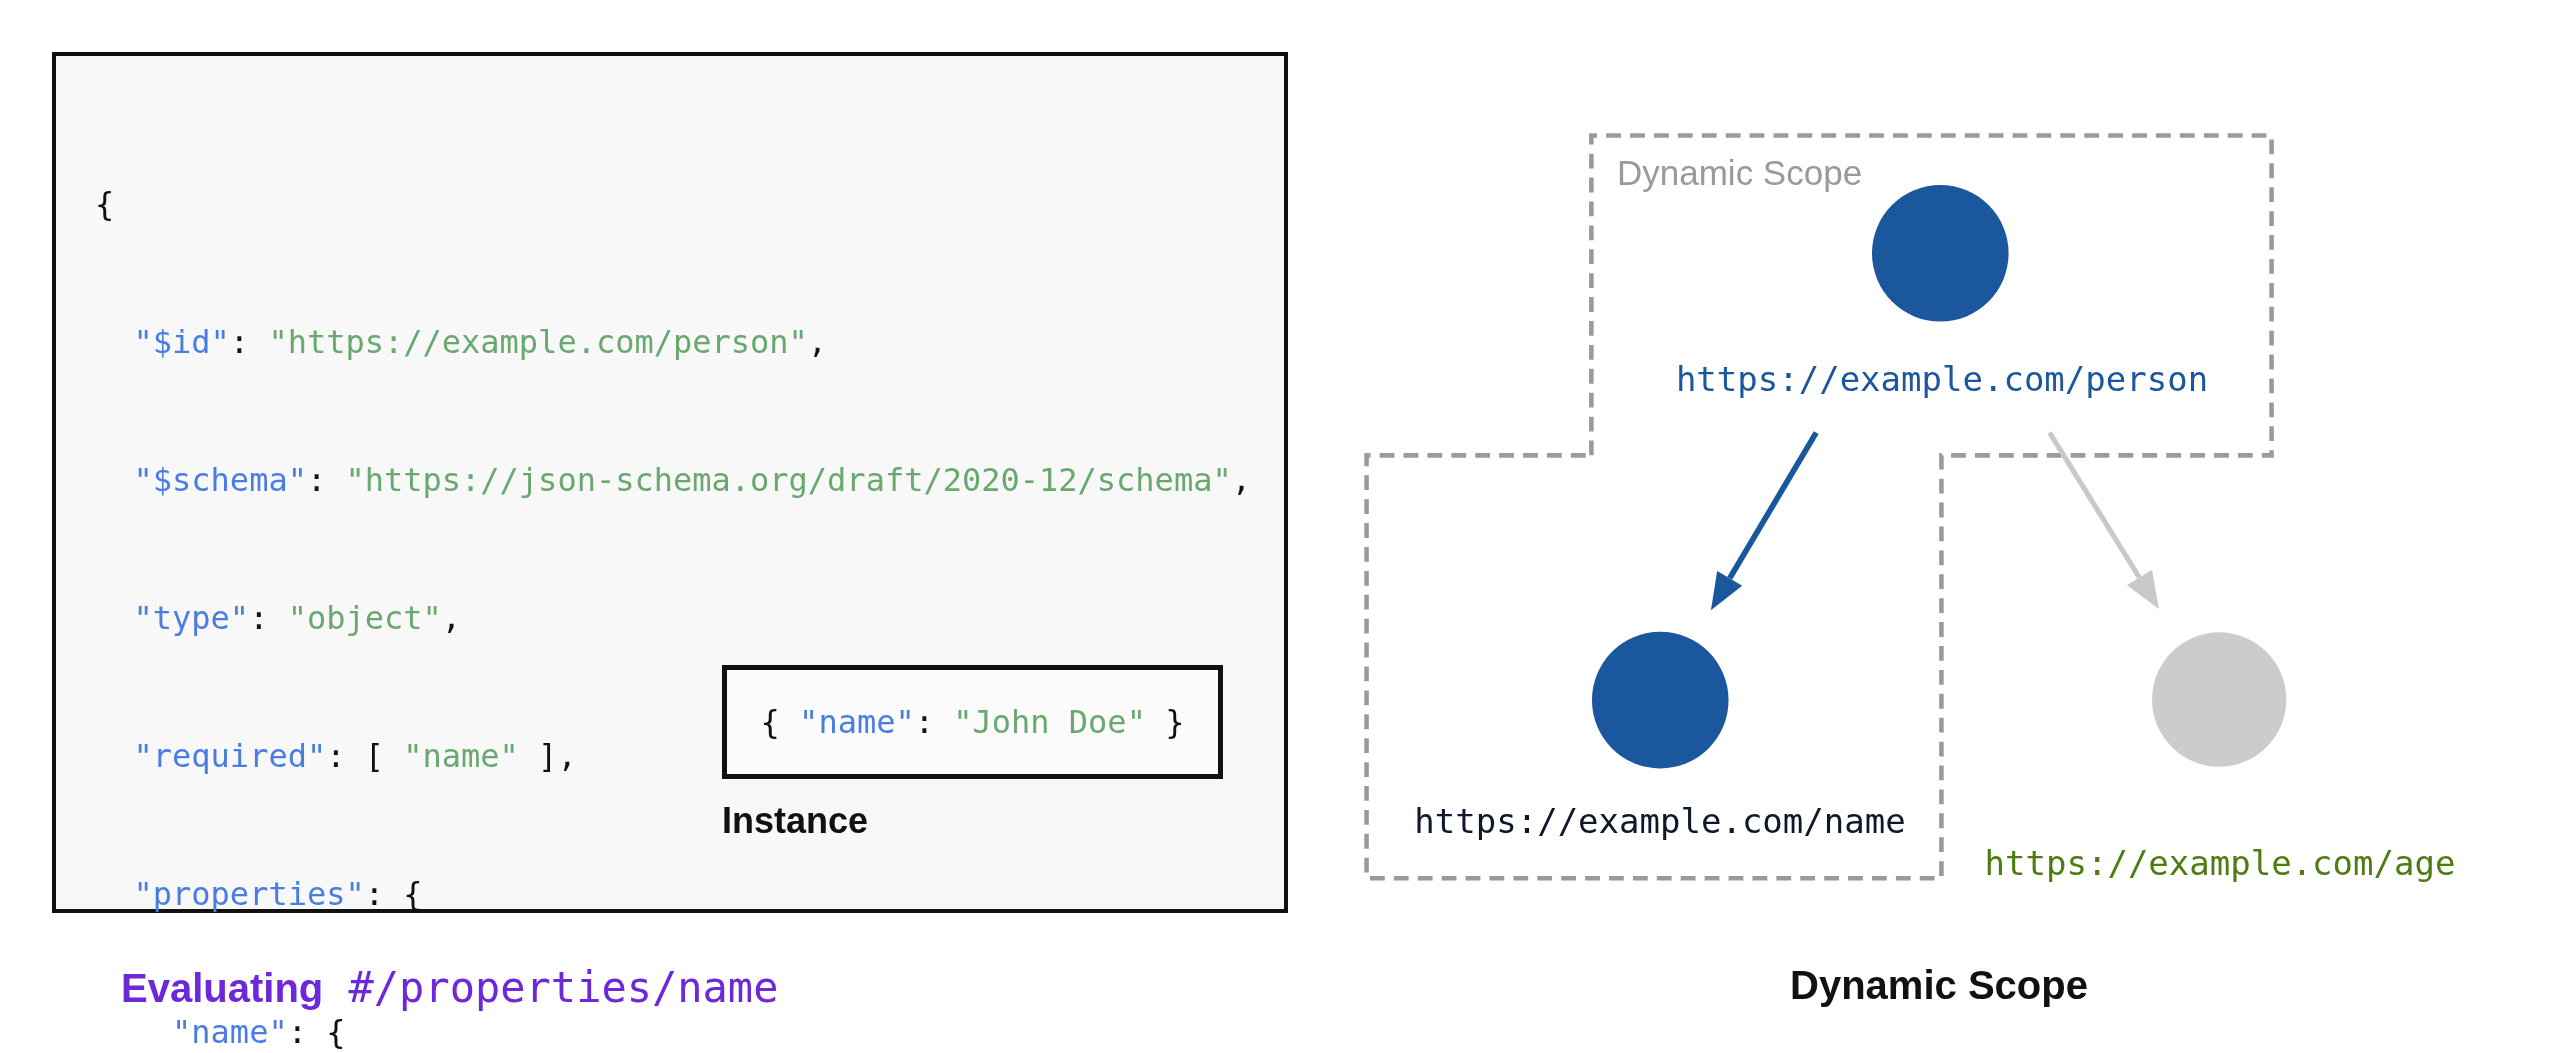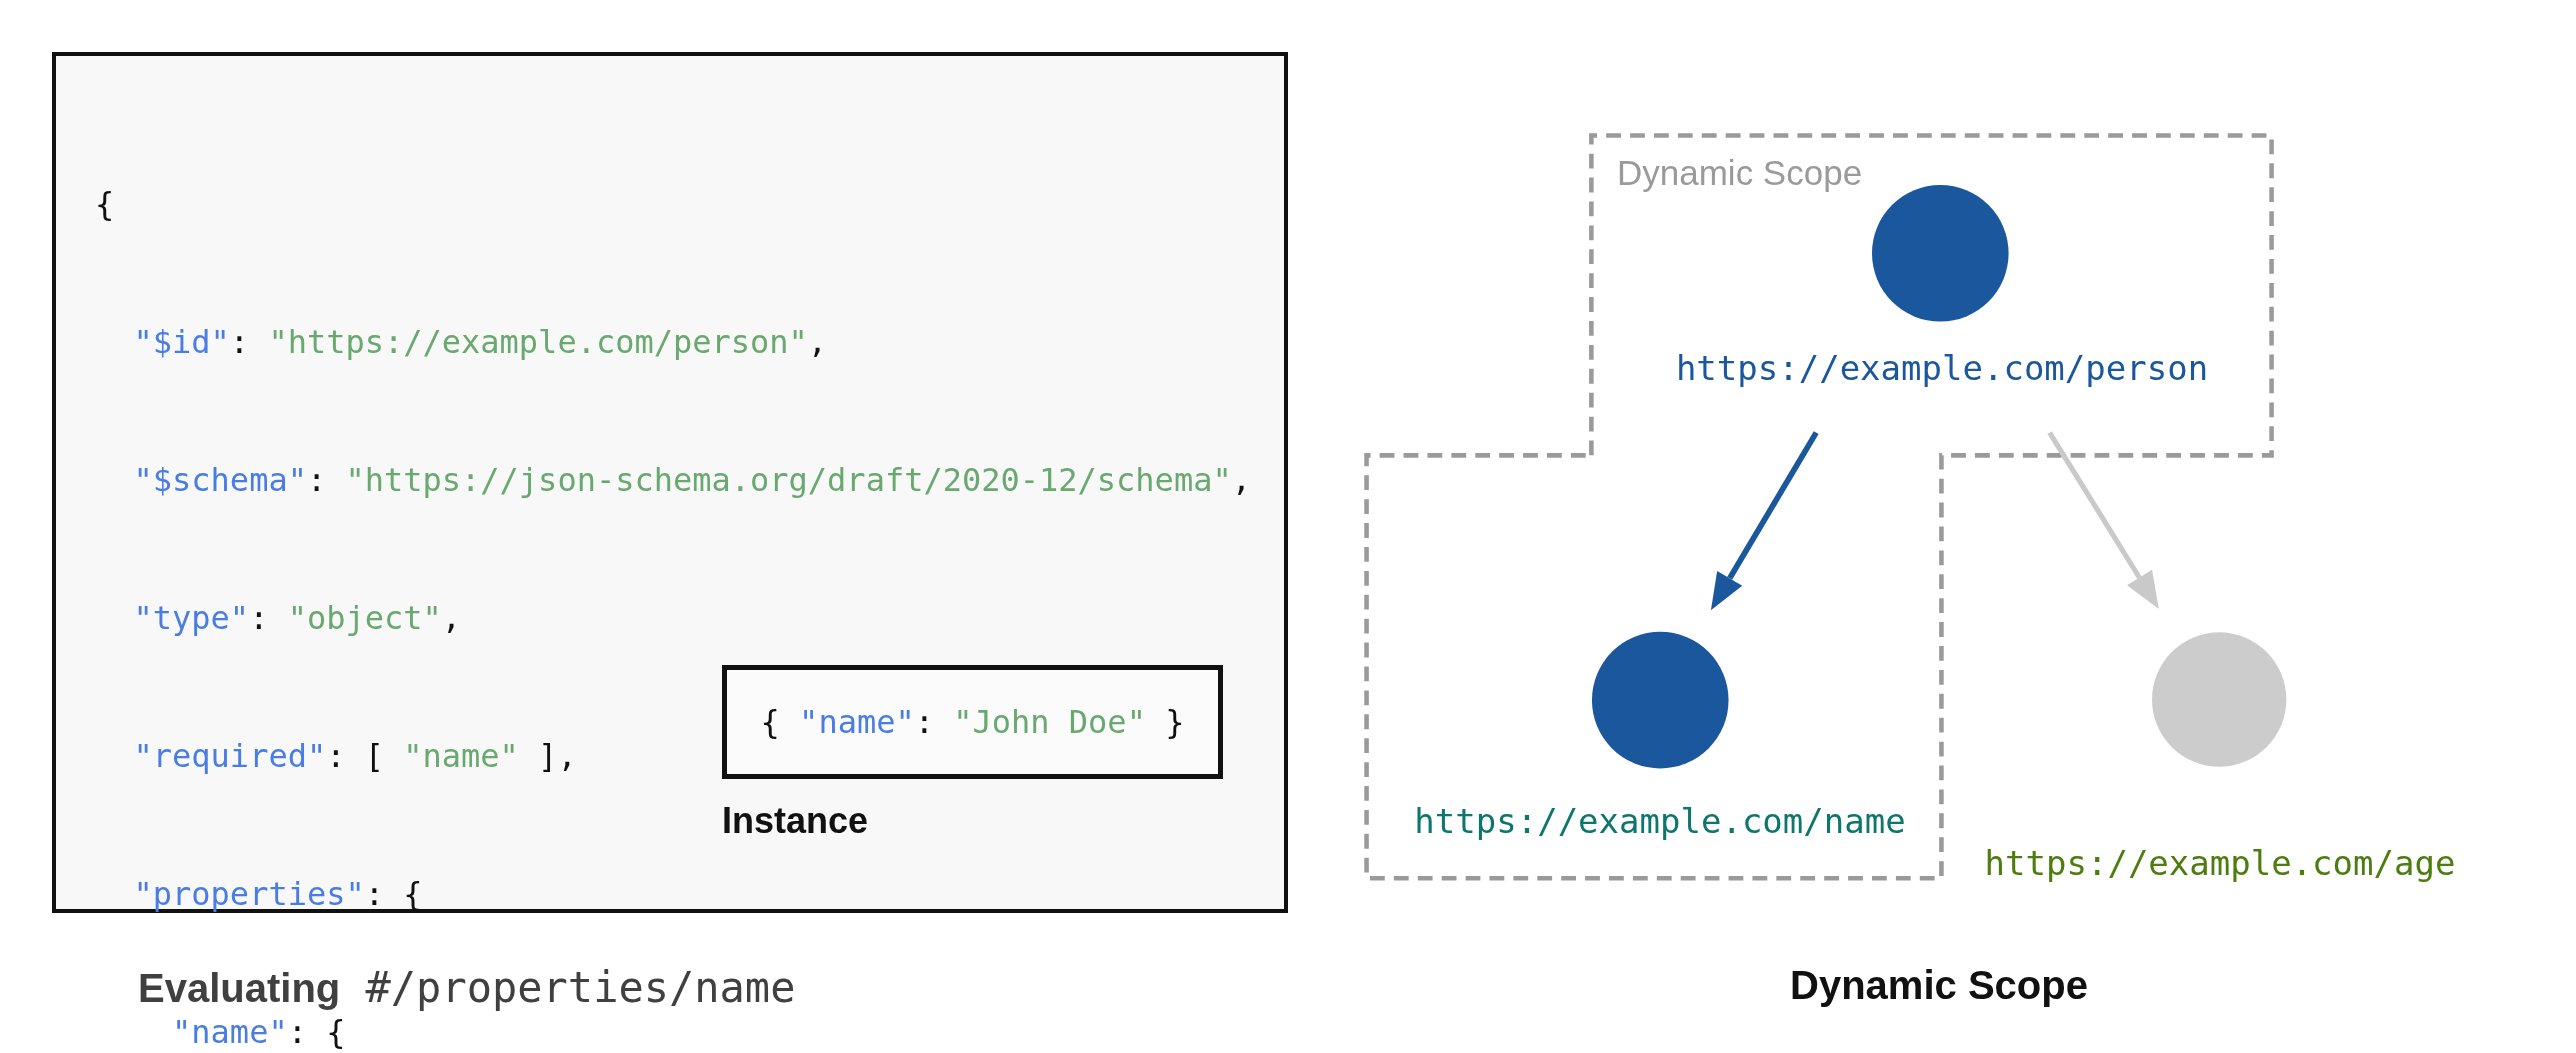--- a/index.html
+++ b/index.html
@@ -15,32 +15,32 @@
   .tk-p{color:#111111;}
   .tk-k{color:#4a7de4;}
   .tk-s{color:#69a86f;}
   .instance-box{position:absolute;left:666px;top:609px;width:501px;height:114px;
       box-sizing:border-box;border:5.7px solid #111111;background:#fbfbfb;
       display:flex;align-items:center;justify-content:center;
       font-family:"DejaVu Sans Mono","Liberation Mono",monospace;font-size:32px;white-space:pre;}
   .instance-label{position:absolute;left:666px;top:744px;width:501px;
       font-weight:bold;font-size:36px;color:#111111;}
   
-  .caption-left{position:absolute;left:121px;top:963px;font-size:40px;font-weight:bold;color:#404040;white-space:pre;margin-left:17px;}
+  .caption-left{position:absolute;left:121px;top:963px;font-size:40px;font-weight:bold;color:#6d28d9;white-space:pre;}
   .caption-left .code-part{font-family:"DejaVu Sans Mono","Liberation Mono",monospace;
       font-weight:normal;font-size:42px;}
   .caption-right{position:absolute;left:1939px;top:963px;transform:translateX(-50%);
       font-size:40px;font-weight:bold;color:#111111;white-space:nowrap;}
   
   .diagram-svg{position:absolute;left:0;top:0;width:2576px;height:1053px;}
   .scope-label{position:absolute;left:1617px;top:153px;font-size:35px;color:#9a9a9a;white-space:nowrap;}
   .node-url{position:absolute;transform:translateX(-50%);
       font-family:"DejaVu Sans Mono","Liberation Mono",monospace;font-size:34px;white-space:nowrap;}
-  .url-person{left:1942px;top:348px;color:#1a579d;}
-  .url-name{left:1660px;top:801px;color:#0f766e;}
+  .url-person{left:1942px;top:359px;color:#1a579d;}
+  .url-name{left:1660px;top:801px;color:#0f172a;}
   .url-age{left:2220px;top:843px;color:#4d7c0f;}
 </style>
 </head>
 <body>
 
 <div id="canvas">
 
   <div class="schema-panel">
     <div class="code-block">
       <div class="cl"><span class="tk-p">{</span></div>

